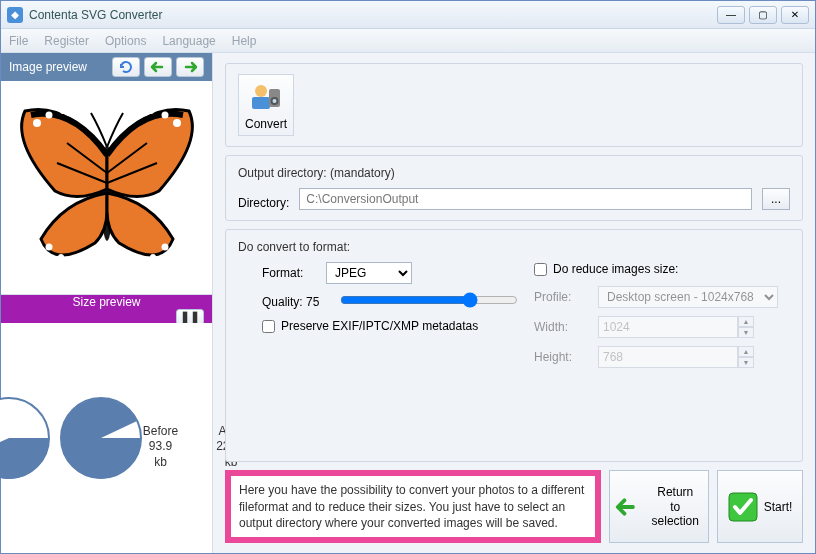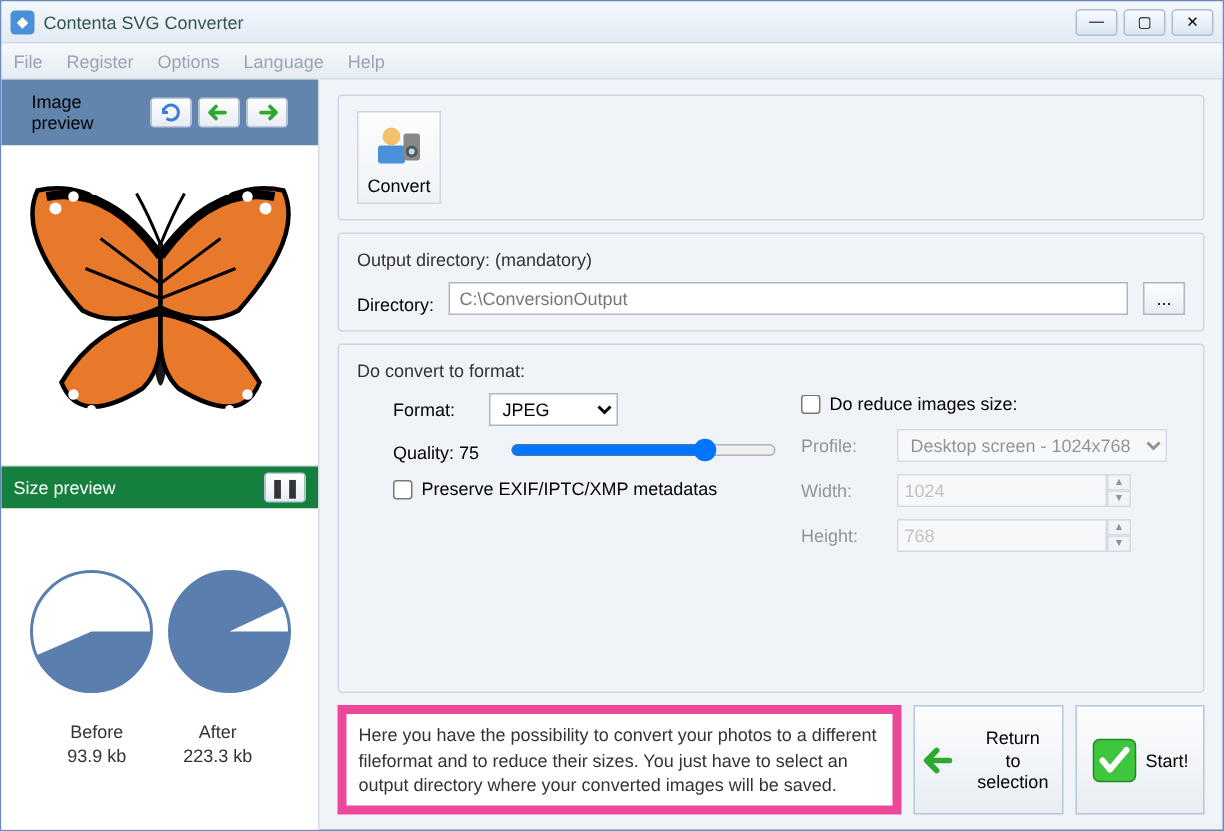--- a/index.html
+++ b/index.html
@@ -13,30 +13,30 @@
 .titlebar .sysbtns { display: flex; gap: 4px; }
 .titlebar .sysbtn { width: 28px; height: 18px; border: 1px solid #adbed6; background: linear-gradient(#f7fbff,#dbe6f2); border-radius: 3px; display:flex;align-items:center;justify-content:center;font-size:10px; cursor:pointer; }
 
 .menubar { height: 24px; background: linear-gradient(#f7f9fb,#e6ecf3); display: flex; align-items: center; padding: 0 8px; gap: 16px; border-bottom: 1px solid #d4dde8; }
 .menubar span { color: #9aa5b1; cursor: pointer; }
 
 .content { position: absolute; top: 52px; left: 0; right: 0; bottom: 0; display: flex; }
 
 .left { width: 212px; background: #f6f8fb; border-right: 1px solid #d4dde8; display: flex; flex-direction: column; }
 
-.panel-header { height: 44px; background: #6285ad; color: #000000; display: flex; align-items: center; padding: 0 20px; gap: 6px; }
+.panel-header { height: 28px; background: #6285ad; color: #ffffff; display: flex; align-items: center; padding: 0 8px; gap: 6px; }
 .panel-header .nav { display: flex; gap: 4px; margin-left: auto; }
 .navbtn { width: 28px; height: 20px; background: linear-gradient(#fefefe,#e8edf3); border: 1px solid #b7c6d9; border-radius: 3px; display:flex;align-items:center;justify-content:center; cursor:pointer; }
 
 .preview-img { flex: 0 0 214px; background: #fff; display:flex;align-items:center;justify-content:center; border-bottom:1px solid #d4dde8; }
 
-.size-header { height: 28px; background: #15803d; color: #fff; display: flex; align-items: center; padding: 0 8px; }
+.size-header { height: 28px; background: #a21caf; color: #fff; display: flex; align-items: center; padding: 0 8px; flex-direction: column; }
 .size-header .pausebtn { margin-left:auto; width:28px;height:20px;background:linear-gradient(#fefefe,#e8edf3);border:1px solid #b7c6d9;border-radius:3px;display:flex;align-items:center;justify-content:center;cursor:pointer;color:#333;font-weight:bold; }
 
-.charts { flex:1; background:#fff; display:flex; flex-direction:column; align-items:center; justify-content:center; padding: 12px 4px; }
+.charts { flex:1; background:#fff; display:flex; align-items:center; justify-content:center; padding: 12px 4px; }
 .pies { display:flex; gap:8px; align-items:center; justify-content:center; }
 .pie-col { display:flex;flex-direction:column;align-items:center;gap:4px; }
 .pie-lbl { text-align:center; color:#333; line-height:1.3; margin-top:18px; }
 
 .right { flex:1; padding: 10px 12px; display:flex; flex-direction:column; gap:8px; }
 
 .group { border:1px solid #cfd7e2; border-radius:3px; padding:10px 12px; background:#f0f3f7; }
 .group-title { color:#333; margin-bottom:8px; }
 
 .convert-box { display:flex; }

